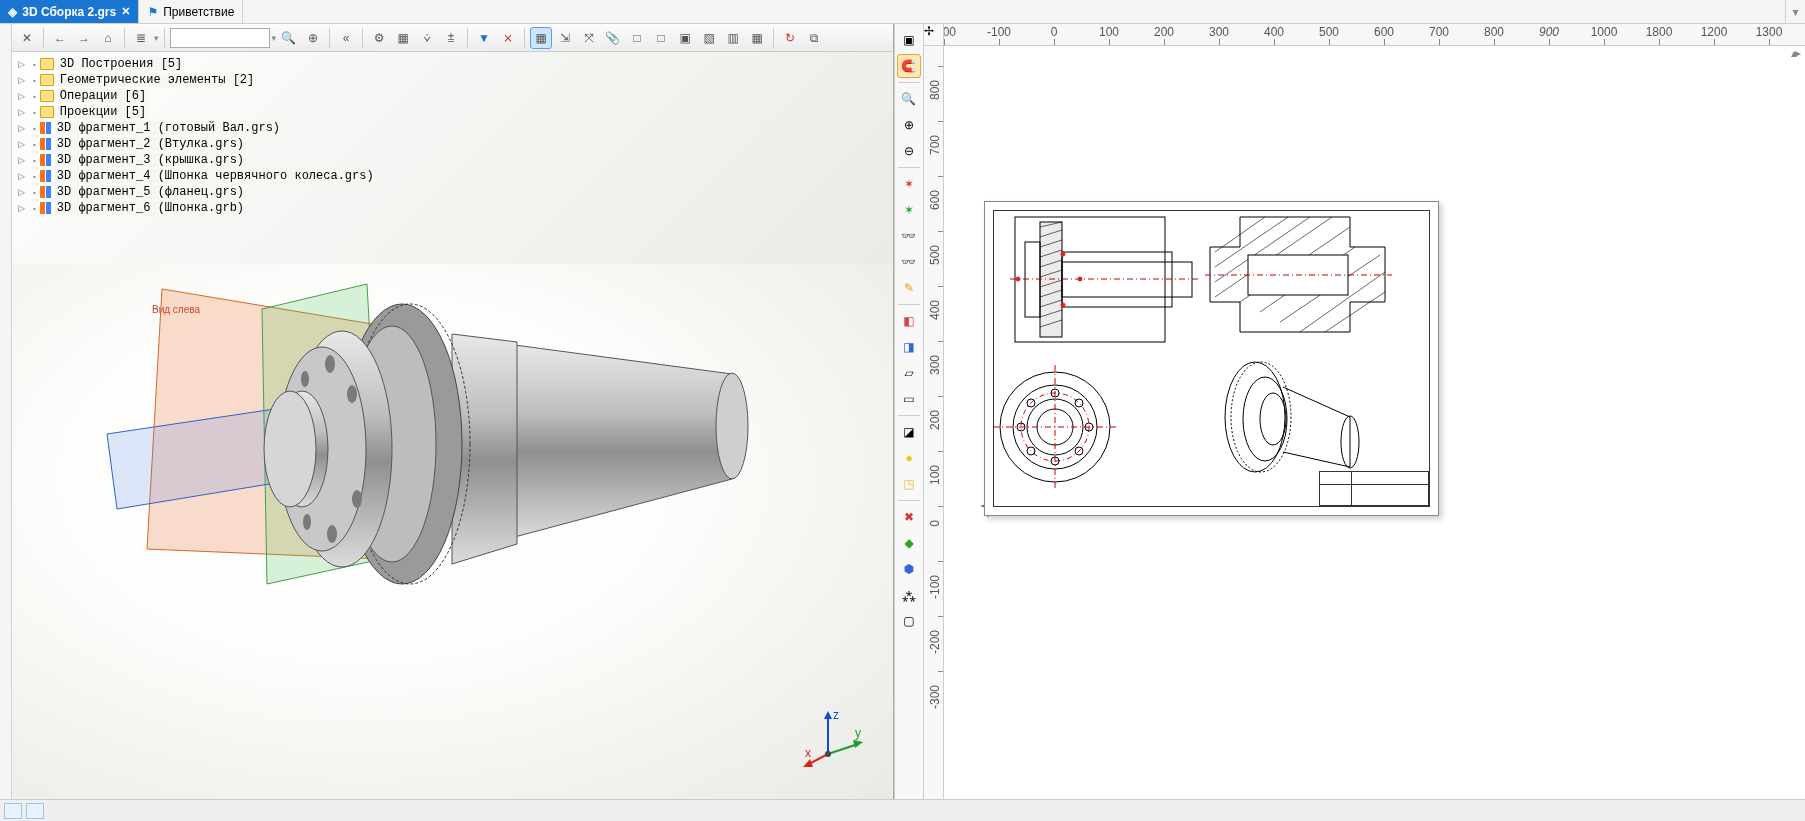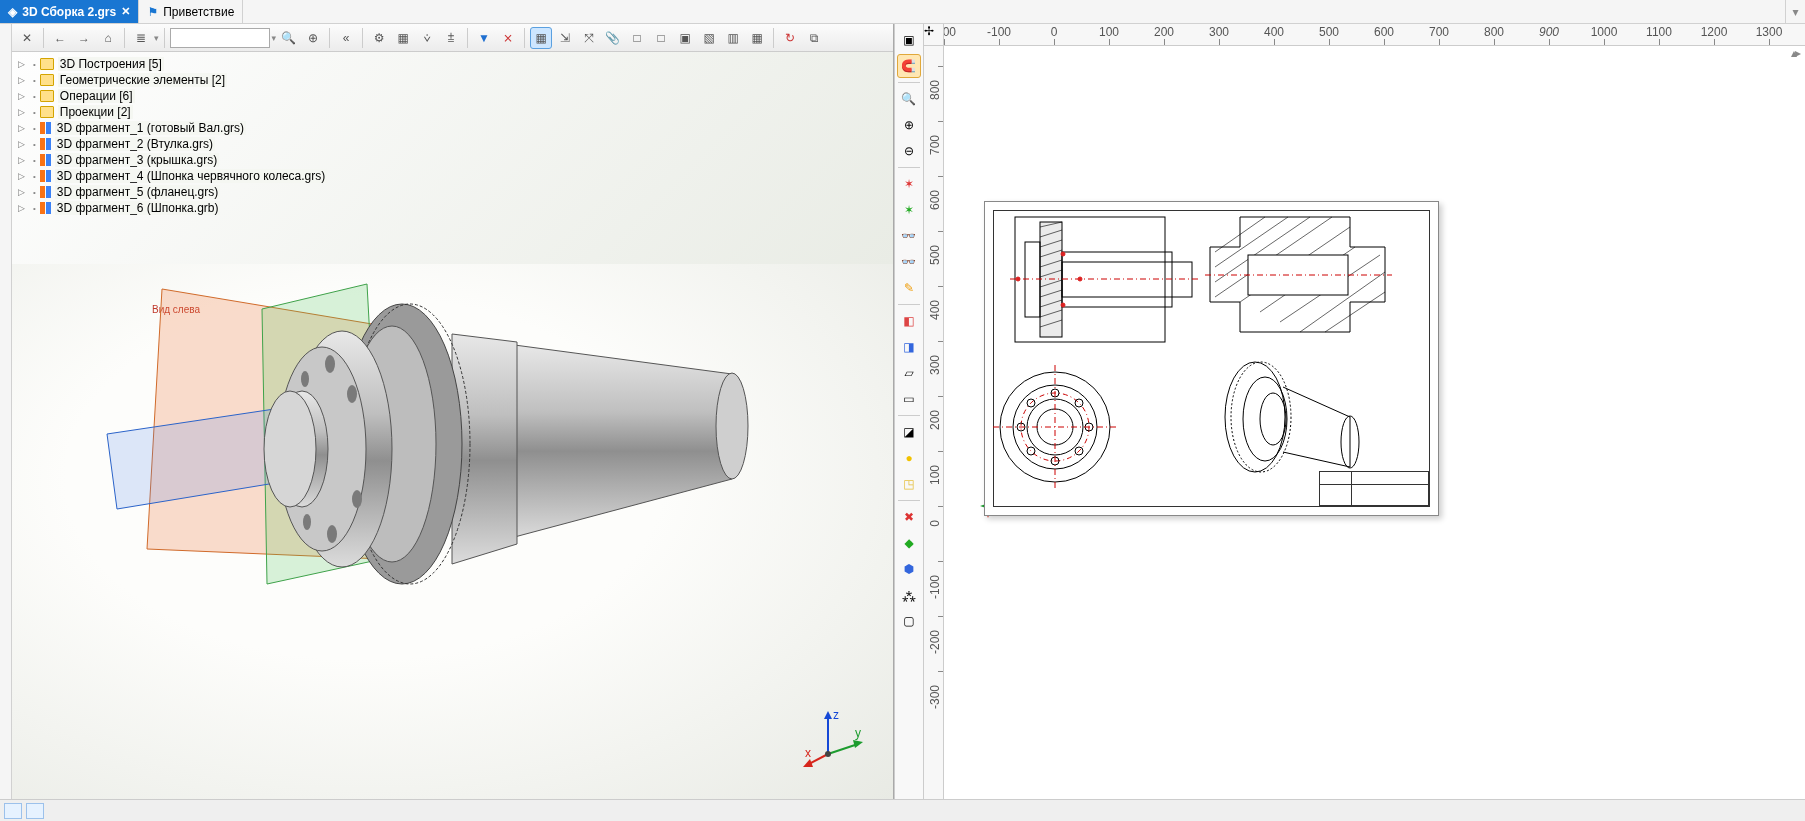--- a/index.html
+++ b/index.html
@@ -24,21 +24,21 @@
 .tbar { height: 28px; background: linear-gradient(#fcfcfc,#ececec); border-bottom: 1px solid #ccc; display:flex; align-items:center; padding: 0 4px; gap:2px; }
 .tbtn { width: 22px; height: 22px; display:flex; align-items:center; justify-content:center; border-radius:3px; cursor:pointer; color:#555; }
 .tsep { width:1px; height:20px; background:#ccc; margin:0 3px; }
 .search { width: 100px; height: 20px; border: 1px solid #aaa; background:#fff; padding: 0 3px; }
 .tbtn.on { background:#cde6ff; border:1px solid #5aa0e0; }
 
 
 .tree { padding: 4px 4px; overflow:auto; background:linear-gradient(135deg,#fefefe 0%, #e9ece5 100%); position:relative; }
 .treerow { display:flex; align-items:center; gap:4px; padding:1px 2px; white-space:nowrap; }
 .treerow .exp { width:11px; color:#777; font-size:9px; cursor:pointer; }
-.treerow .lbl { background:#f5f7f2; padding: 0 2px; }
+.treerow .lbl { background:#f5f7f2; padding: 0 2px; font-family: Liberation Mono, monospace; }
 .folder-ico { width:14px; height:12px; background:#ffe08a; border:1px solid #d4a400; border-radius:1px; display:inline-block; }
 .frag-ico { display:inline-flex; gap:1px; }
 .frag-ico span{ width:5px;height:12px;background:#3b82f6; }
 .frag-ico span:first-child{ background:#f97316;}
 
 
 .viewport3d { flex:1; position:relative; background: radial-gradient(ellipse at 40% 40%, #fdfdfb 40%, #e8eae4 100%); overflow:hidden; }
 
 
 .vtoolbar { width: 30px; background:#f8f8f8; border-left:1px solid #ccc; border-right:1px solid #ccc; display:flex; flex-direction:column; align-items:center; padding:4px 0; gap:2px; }
@@ -151,21 +151,21 @@
         <div class="treerow">
           <span class="exp">▷</span>
           <span style="color: rgb(136, 136, 136); font-size: 8px;">•</span>
           <span class="folder-ico"></span>
           <span class="lbl">Операции [6]</span>
         </div>
         <div class="treerow">
           <span class="exp">▷</span>
           <span style="color: rgb(136, 136, 136); font-size: 8px;">•</span>
           <span class="folder-ico"></span>
-          <span class="lbl">Проекции [2]</span>
+          <span class="lbl">Проекции [5]</span>
         </div>
         <div class="treerow">
           <span class="exp">▷</span>
           <span style="color: rgb(136, 136, 136); font-size: 8px;">•</span>
           <span class="frag-ico">
             <span></span>
             <span></span>
           </span>
           <span class="lbl">3D фрагмент_1 (готовый Вал.grs)</span>
         </div>
@@ -327,21 +327,21 @@
         <div class="ticklbl" style="left: 440px;">600</div>
         <div class="tick" style="left: 495px;"></div>
         <div class="ticklbl" style="left: 495px;">700</div>
         <div class="tick" style="left: 550px;"></div>
         <div class="ticklbl" style="left: 550px;">800</div>
         <div class="tick" style="left: 605px;"></div>
         <div class="ticklbl" style="left: 605px; font-style: italic;">900</div>
         <div class="tick" style="left: 660px;"></div>
         <div class="ticklbl" style="left: 660px;">1000</div>
         <div class="tick" style="left: 715px;"></div>
-        <div class="ticklbl" style="left: 715px;">1100</div>
+        <div class="ticklbl" style="left: 715px;">1800</div>
         <div class="tick" style="left: 770px;"></div>
         <div class="ticklbl" style="left: 770px;">1200</div>
         <div class="tick" style="left: 825px;"></div>
         <div class="ticklbl" style="left: 825px; margin-top: 35px;">1300</div>
       </div>
     <div class="body2d">
       <div class="ruler-v" id="rulerV">
           <div class="tickv" style="top: 625px;"></div>
           <div class="ticklblv" style="top: 625px;">-300</div>
           <div class="tickv" style="top: 570px;"></div>

